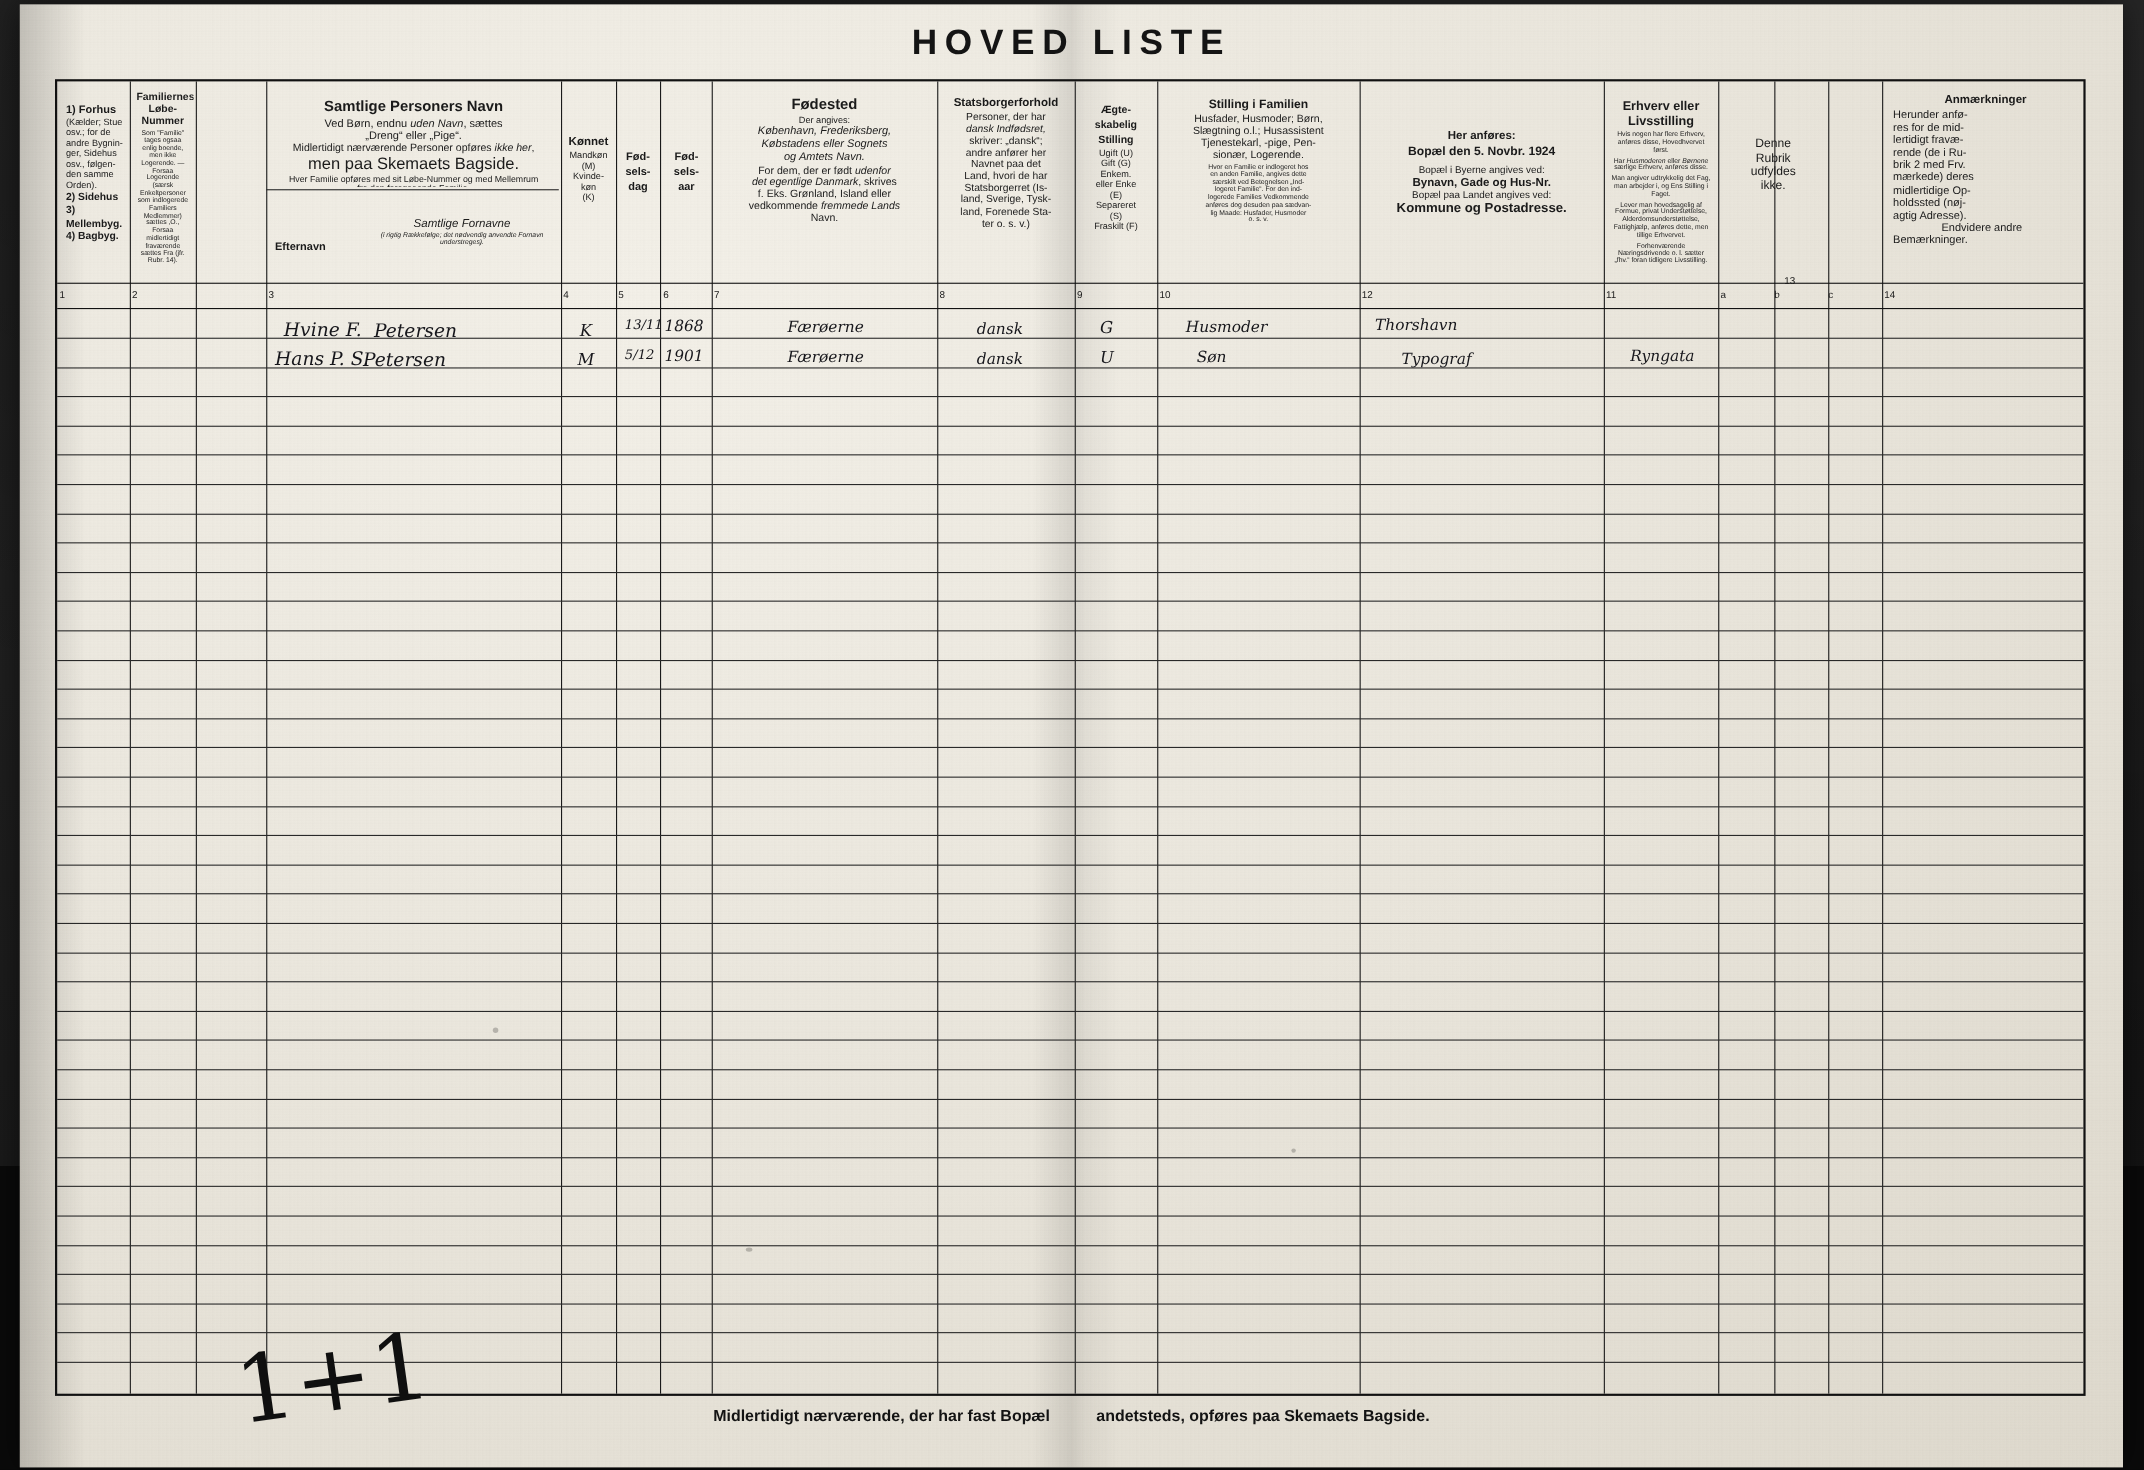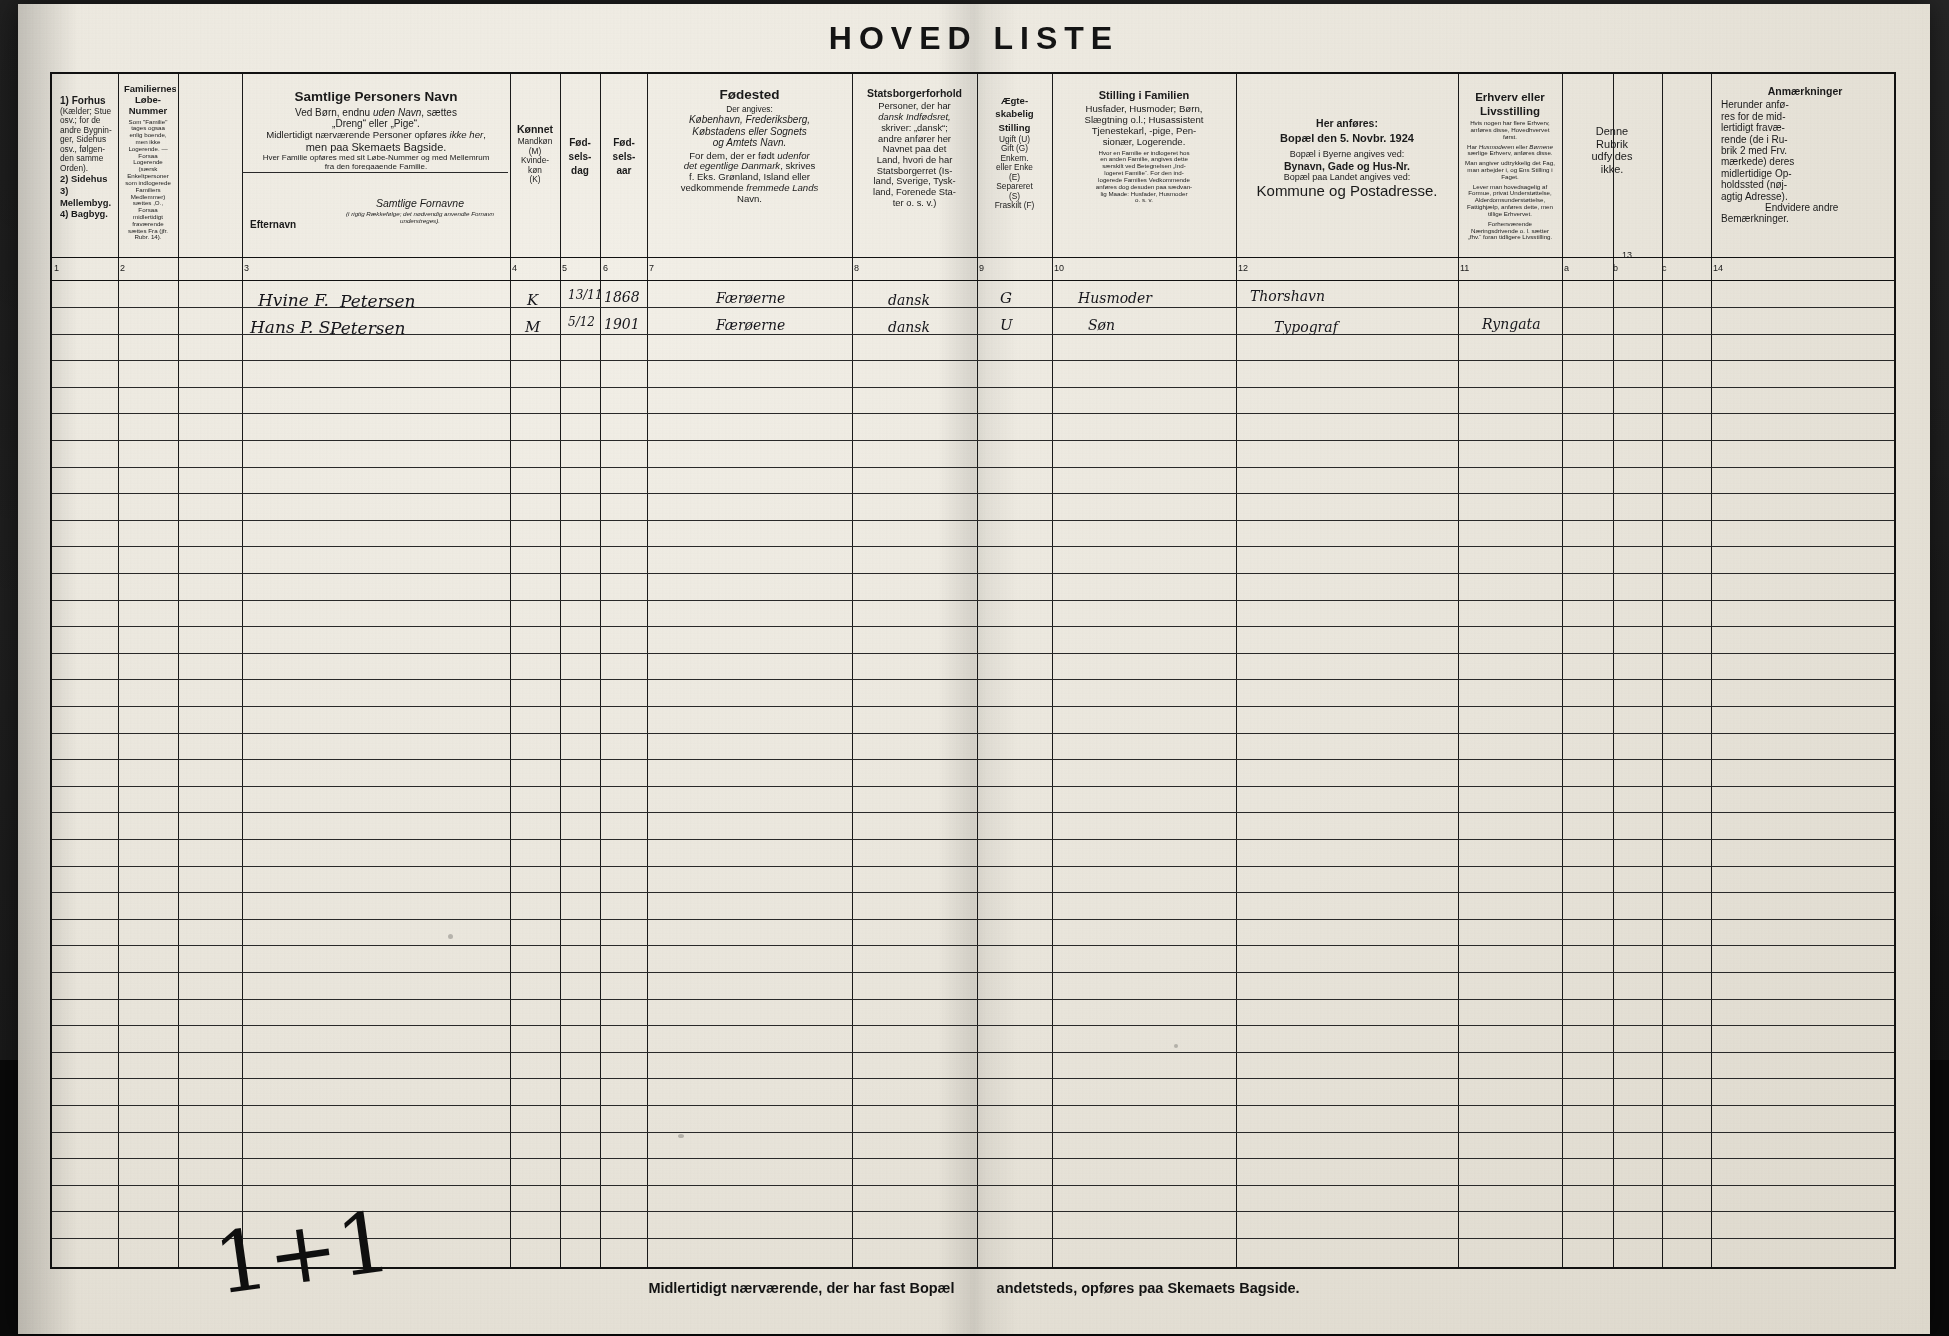--- a/index.html
+++ b/index.html
@@ -133,21 +133,21 @@
       <div class="hdr" style="left:68px;top:6px;width:56px;height:172px;">
         <span class="t" style="font-size:9.5px;">Familiernes Løbe-Nummer</span>
         <span class="tiny">Som "Familie" tages ogsaa enlig boende, men ikke Logerende. — Forsaa Logerende (særsk Enkeltpersoner som indlogerede Familiers Medlemmer) sættes ,O., Forsaa midlertidigt fraværende sættes Fra (jfr. Rubr. 14).</span>
       </div>
 
       <div class="hdr" style="left:192px;top:12px;width:264px;height:84px;">
         <span class="t big">Samtlige Personers Navn</span>
         <span class="sm" style="font-size:10px;">Ved Børn, endnu <span class="it">uden Navn</span>, sættes</span>
         <span class="sm" style="font-size:10px;">„Dreng“ eller „Pige“.</span>
         <span class="sm" style="font-size:9.6px;">Midlertidigt nærværende Personer opføres <span class="it">ikke her</span>,</span>
-        <span class="sm" style="font-size:11px;">men paa Skemaets Bagside.</span>
+        <span class="sm" style="font-size:15px;">men paa Skemaets Bagside.</span>
         <span class="sm" style="font-size:8px;">Hver Familie opføres med sit Løbe-Nummer og med Mellemrum</span>
         <span class="sm" style="font-size:8px;">fra den foregaaende Familie.</span>
       </div>
       <div class="hdr" style="left:192px;top:142px;width:80px;height:30px;text-align:left;padding-left:6px;">
         <span style="font-weight:bold;font-size:10px;">Efternavn</span>
       </div>
       <div class="hdr" style="left:280px;top:120px;width:176px;height:58px;font-style:italic;">
         <span style="font-size:10.5px;">Samtlige Fornavne</span>
         <span class="tiny" style="margin-top:2px;">(i rigtig Rækkefølge; det nødvendig anvendte Fornavn understreges).</span>
       </div>
@@ -240,21 +240,21 @@
         <span class="tiny">lig Maade: Husfader, Husmoder</span>
         <span class="tiny">o. s. v.</span>
       </div>
 
       <div class="hdr" style="left:1186px;top:40px;width:218px;height:140px;">
         <span class="t" style="font-size:10.5px;">Her anføres:</span>
         <span style="font-weight:bold;font-size:11px;display:block;margin:3px 0 4px;">Bopæl den 5. Novbr. 1924</span>
         <span class="sm" style="font-size:9px;">Bopæl i Byerne angives ved:</span>
         <span style="font-weight:bold;font-size:10.5px;display:block;">Bynavn, Gade og Hus-Nr.</span>
         <span class="sm" style="font-size:9px;">Bopæl paa Landet angives ved:</span>
-        <span style="font-weight:normal;font-size:15px;display:block;">Kommune og Postadresse.</span>
+        <span style="font-weight:bold;font-size:12px;display:block;">Kommune og Postadresse.</span>
       </div>
 
       <div class="hdr" style="left:1512px;top:48px;width:96px;height:120px;">
         <span class="sm" style="font-size:11px;">Denne</span>
         <span class="sm" style="font-size:11px;">Rubrik</span>
         <span class="sm" style="font-size:11px;">udfyldes</span>
         <span class="sm" style="font-size:11px;">ikke.</span>
       </div>
 
       <div class="hdr" style="left:1661px;top:8px;width:180px;height:170px;text-align:left;padding-left:8px;">

